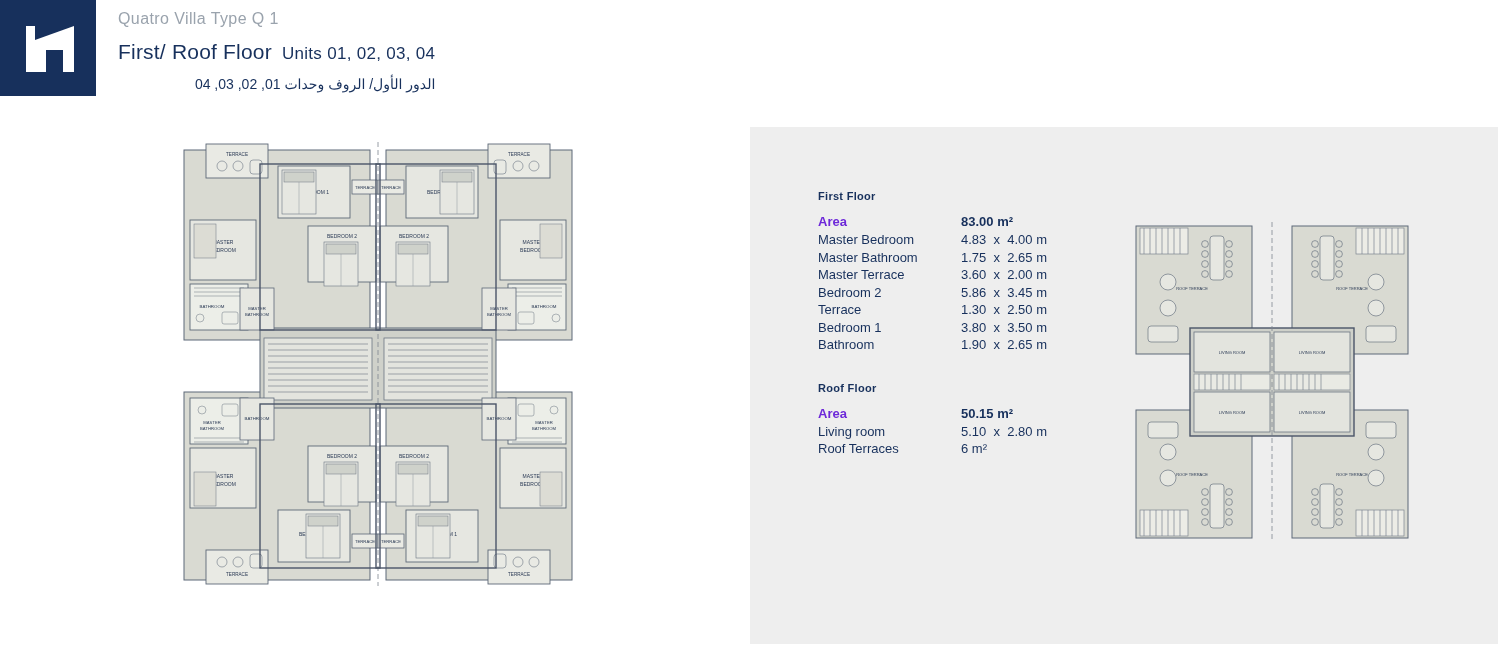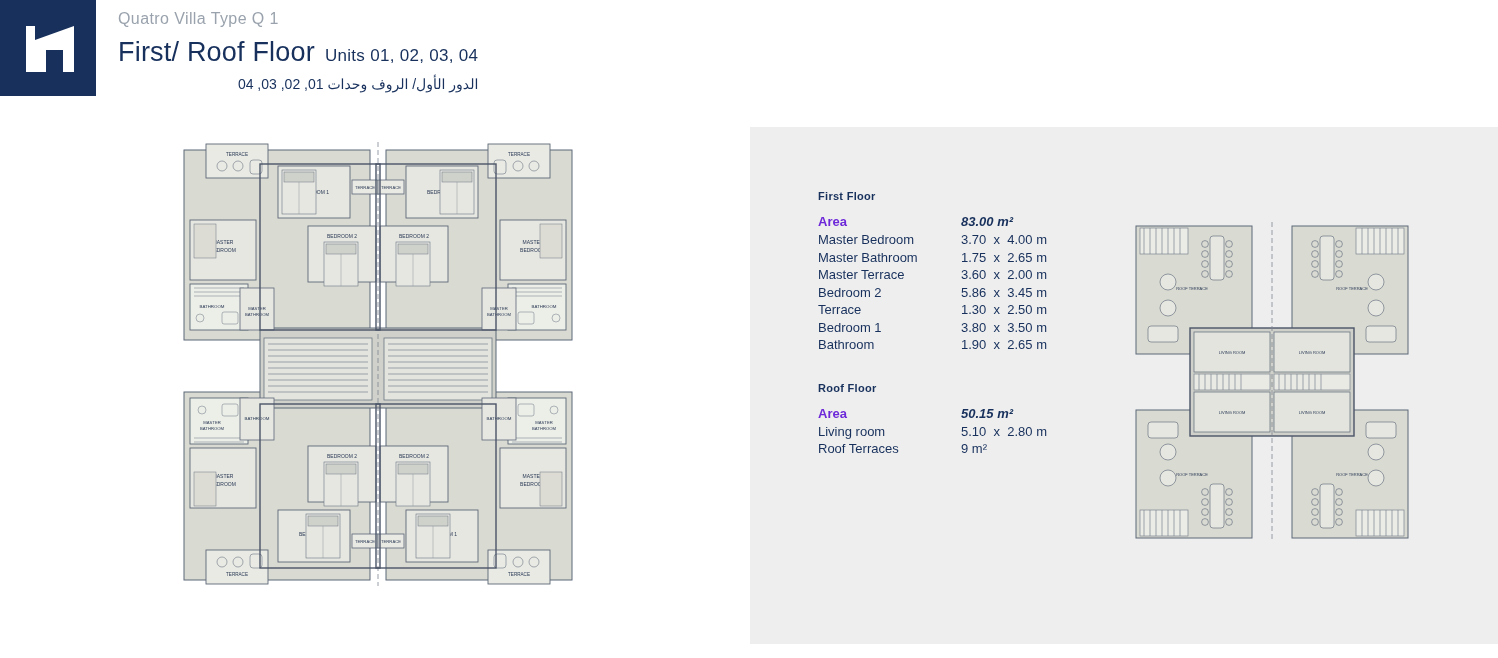--- a/index.html
+++ b/index.html
@@ -28,21 +28,21 @@
     position: absolute; left: 20px; top: 24px; width: 17px; height: 22px; background: #17305c;
   }
 
   .hdr { position: absolute; left: 118px; top: 8px; }
   .hdr .eyebrow {
     font-size: 16px; color: #9aa3ad; letter-spacing: .4px; line-height: 22px;
     font-weight: 400;
   }
   .hdr .titlerow { display: flex; align-items: baseline; gap: 10px; margin-top: 4px; }
   .hdr .title {
-    font-size: 27px; color: #17305c; font-weight: 400; letter-spacing: .2px; line-height: 36px;
+    font-size: 21px; color: #17305c; font-weight: 400; letter-spacing: .2px; line-height: 36px;
   }
   .hdr .units { font-size: 17px; color: #17305c; letter-spacing: .3px; }
   .hdr .arabic {
     margin-top: 6px; font-size: 14px; color: #17305c; direction: rtl; text-align: right;
     letter-spacing: .2px;
   }
 
   
   .plan-main { position: absolute; left: 182px; top: 142px; width: 392px; height: 444px; }
   .plan-side { position: absolute; left: 1128px; top: 222px; width: 288px; height: 320px; }
@@ -51,21 +51,21 @@
   .panel {
     position: absolute; left: 750px; top: 127px; width: 748px; height: 517px;
     background: #eeeeee;
   }
   .specs { position: absolute; left: 818px; top: 190px; width: 290px; }
   .spec-h {
     font-size: 11px; color: #17305c; font-weight: bold; letter-spacing: .3px; margin-bottom: 12px;
   }
   .spec-area-row { display: flex; margin-bottom: 2px; }
   .spec-area-row .k { width: 143px; font-size: 13px; color: #6d28d9; font-weight: bold; }
-  .spec-area-row .v { font-size: 13px; color: #17305c; font-weight: bold; font-style: italic; }
+  .spec-area-row .v { font-size: 13px; color: #17305c; font-weight: bold; }
   .spec-row { display: flex; line-height: 17.5px; }
   .spec-row .k { width: 143px; font-size: 13px; color: #17305c; }
   .spec-row .v { font-size: 13px; color: #17305c; white-space: pre; }
   .spec-gap { height: 28px; }
 
   
   svg text { font-family: "Liberation Sans", sans-serif; fill: #2b3a55; }
 </style>
 </head>
 <body>
@@ -92,21 +92,21 @@
   <div class="panel"></div>
 
   <div class="specs">
     <div class="spec-h">First Floor</div>
     <div class="spec-area-row">
       <div class="k">Area</div>
       <div class="v">83.00 m²</div>
     </div>
     <div class="spec-row">
       <div class="k">Master Bedroom</div>
-      <div class="v">3.70  x  4.00 m</div>
+      <div class="v">4.83  x  4.00 m</div>
     </div>
     <div class="spec-row">
       <div class="k">Master Bathroom</div>
       <div class="v">1.75  x  2.65 m</div>
     </div>
     <div class="spec-row">
       <div class="k">Master Terrace</div>
       <div class="v">3.60  x  2.00 m</div>
     </div>
     <div class="spec-row">
@@ -132,21 +132,21 @@
     <div class="spec-area-row">
       <div class="k">Area</div>
       <div class="v">50.15 m²</div>
     </div>
     <div class="spec-row">
       <div class="k">Living room</div>
       <div class="v">5.10  x  2.80 m</div>
     </div>
     <div class="spec-row">
       <div class="k">Roof Terraces</div>
-      <div class="v">9 m²</div>
+      <div class="v">6 m²</div>
     </div>
   </div>
 
   <div class="plan-main">
     <svg viewBox="0 0 392 444" width="392" height="444" xmlns="http://www.w3.org/2000/svg">
       <defs>
         <g id="bedset">
           <rect x="0" y="0" width="34" height="44" fill="#e6e7e1" stroke="#6c7683" stroke-width="0.6"></rect>
           <rect x="2" y="2" width="30" height="10" fill="#cfd2cb" stroke="#6c7683" stroke-width="0.5"></rect>
           <line x1="17" y1="12" x2="17" y2="44" stroke="#8c949e" stroke-width="0.5"></line>

